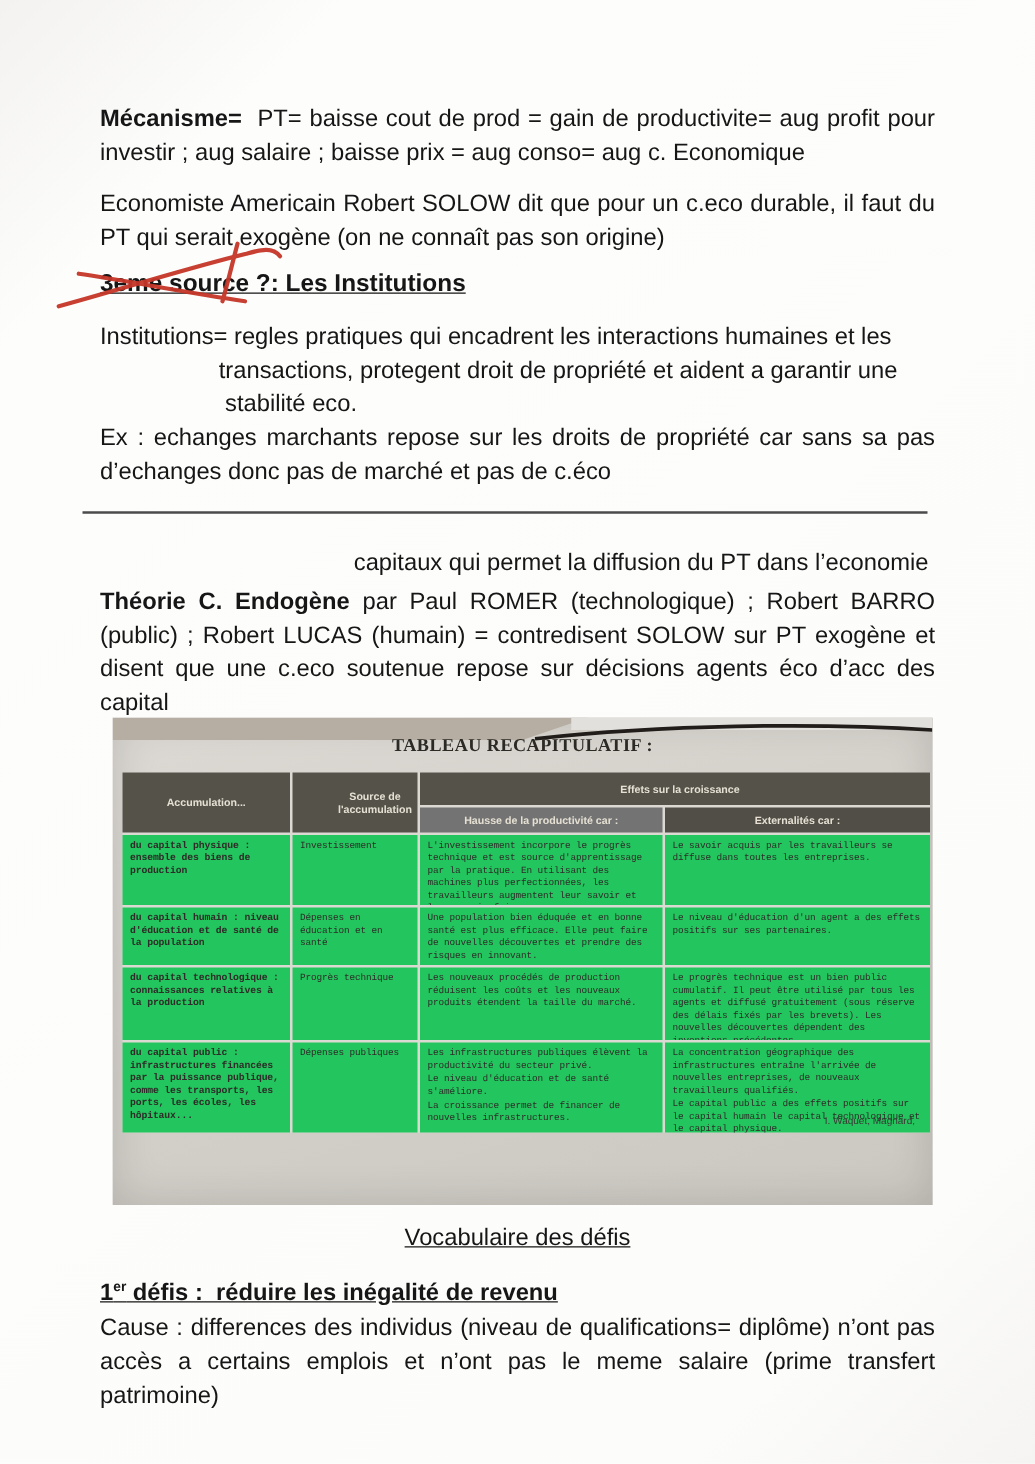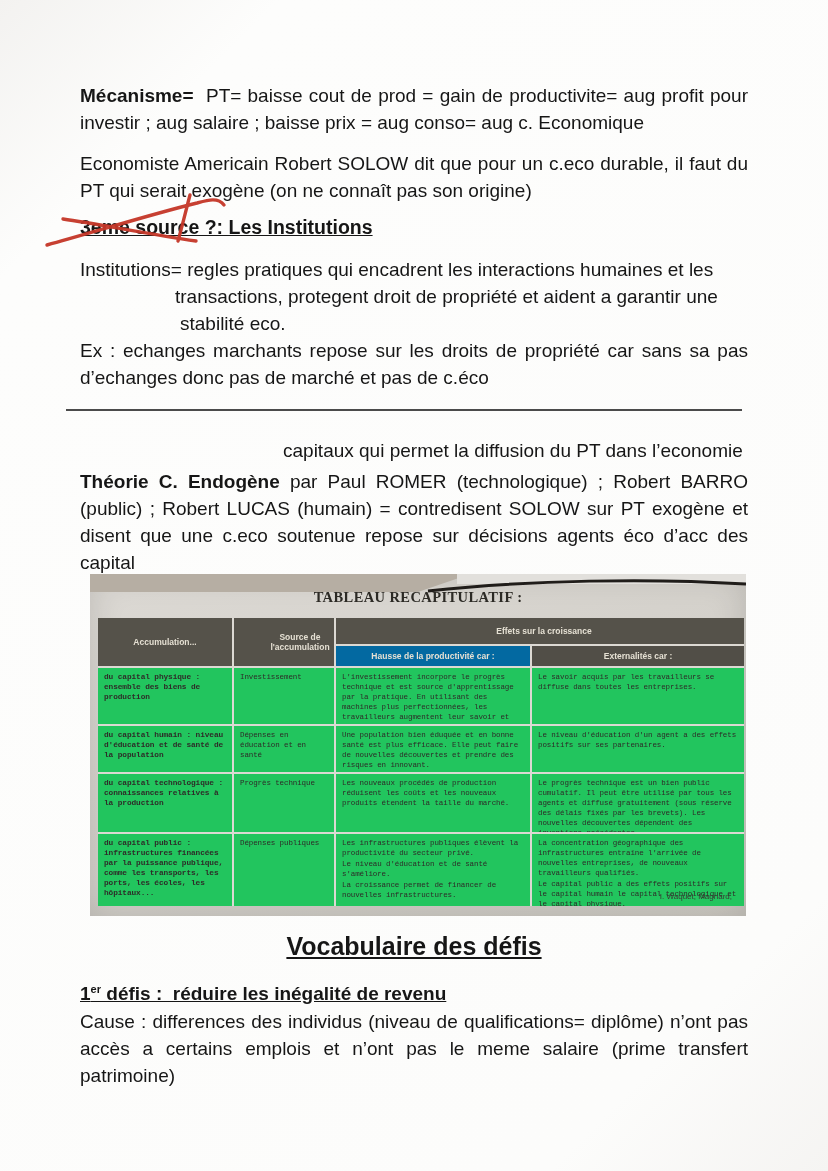--- a/index.html
+++ b/index.html
@@ -33,21 +33,21 @@
     width:676px; height:0;
     border-top:2px solid #4b4b4b;
   }
   .croiss-block { margin-top:26px; }
   .u { text-decoration:underline; }
   .theorie { margin-top:4px; }
 
   
   .photo {
     position:relative;
-    width:656px; height:342px;
+    width:656px; height:390px;
     margin:-2px 0 16px 10px;
     background:linear-gradient(162deg,#dcd9d4 0%, #d4d1cb 45%, #cbc8c1 100%);
     box-shadow:inset 0 0 34px rgba(0,0,0,0.14);
     overflow:hidden;
   }
   .photo-band {
     position:absolute; top:0; left:0; width:100%; height:18px;
     background:#b6aea3;
     clip-path:polygon(0 0, 58% 0, 50% 100%, 0 100%);
   }
@@ -71,37 +71,37 @@
   }
   .hc {
     background:#55524a; color:#e5e0d3;
     font-size:8.5px; font-weight:700;
     display:flex; align-items:center; justify-content:center;
     text-align:center; padding:0 4px;
   }
   .hc-acc  { grid-row:1/3; grid-column:1; }
   .hc-src  { grid-row:1/3; grid-column:2;padding-left:36px; }
   .hc-eff  { grid-row:1;   grid-column:3/5;padding-left:12px; }
-  .hc-sub1 { grid-row:2;   grid-column:3; background:#0369a1; }
+  .hc-sub1 { grid-row:2;   grid-column:3; background:#737373; }
   .hc-sub2 { grid-row:2;   grid-column:4; background:#514e47; }
   .bc {
     background:#22c55e; color:#2e2c28;
     font-size:7.5px; line-height:10px; letter-spacing:-0.1px;
     padding:4px 6px; overflow:hidden;font-family:Liberation Mono, monospace;
   }
   .bc.acc { font-weight:700; font-size:7.8px; }
   .bc .cell-line { margin:0 0 1px 0; }
   .photo-source {
     position:absolute; right:14px; top:318px;
     font-size:8px; color:#3a3833; z-index:2;
   }
 
   .vocab {
     margin-top:4px; text-align:center;
-    font-size:25px; font-weight:700; text-decoration:underline;
+    font-size:19px; font-weight:400; text-decoration:underline;
   }
   .defi {
     margin-top:15px;
     font-size:19px; font-weight:700; text-decoration:underline;
     line-height:27px;
   }
   .defi .pre { white-space:pre-wrap; }
   sup.ord { font-size:0.58em; vertical-align:super; }
   .cause { margin-top:1px; }
 </style>

